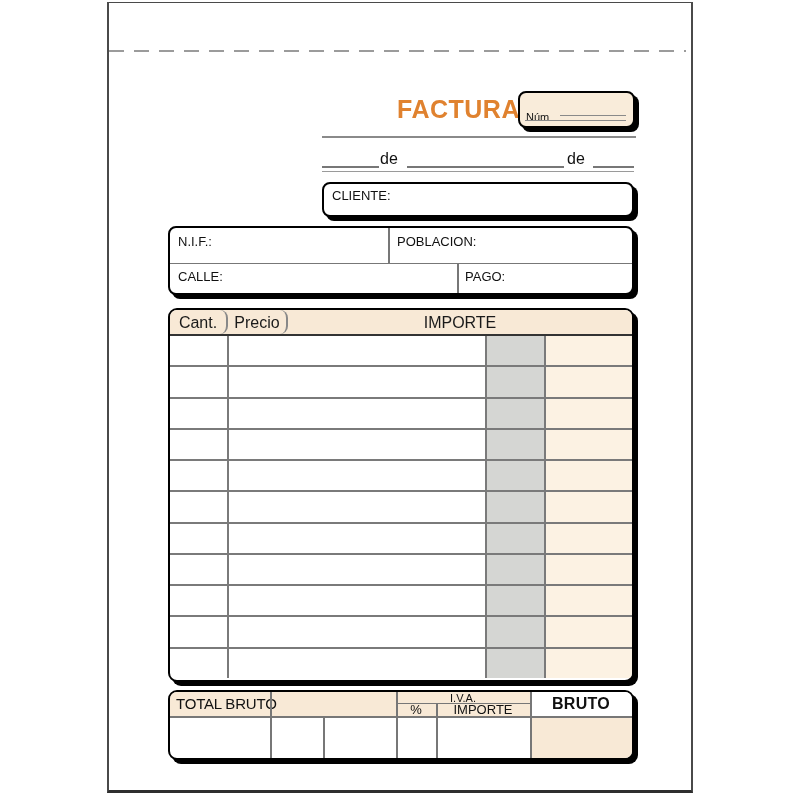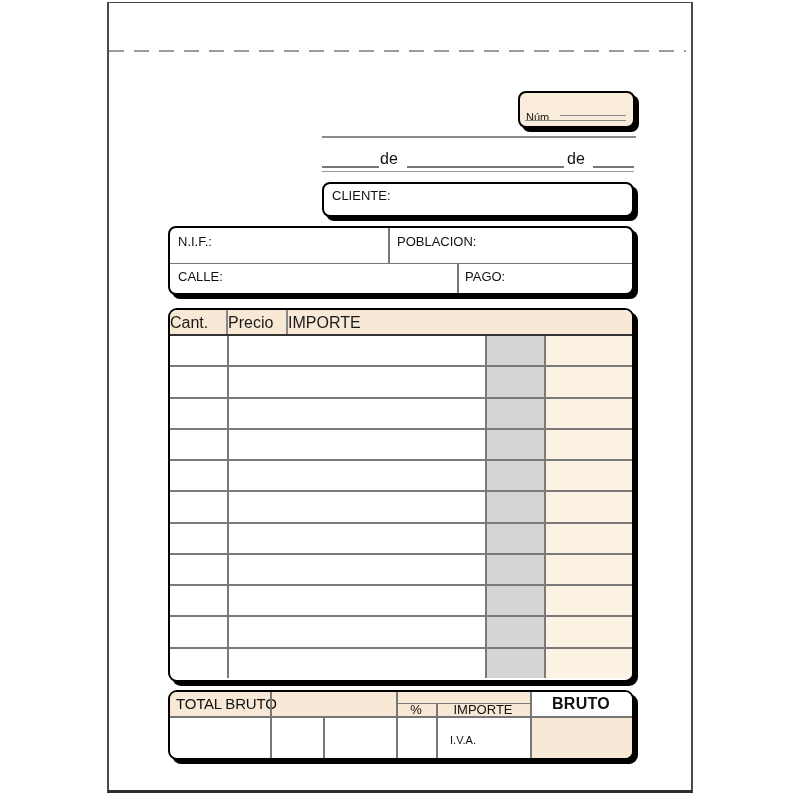--- a/index.html
+++ b/index.html
@@ -38,21 +38,21 @@
 
   .contact-box { left:168px; top:226px; width:466px; height:69px; }
   .hline { position:absolute; background:#777; height:1px; }
   .vline { position:absolute; background:#777; width:2px; }
 
   .cell-hit { position:absolute; }
 
   
   .items-table { left:168px; top:308px; width:466px; height:374px; border-radius:9px; overflow:hidden; }
   .thead { display:flex; height:26px; background:#F8E9D6; border-bottom:2px solid #333; }
-  .th { font-size:16px; text-align:left; line-height:25px; color:#1a1a1a; }
+  .th { font-size:16px; text-align:center; line-height:25px; color:#1a1a1a;border-radius:8px; }
   .th-cant     { width:58px;  border-right:2px solid #888; }
   .th-concepto { width:258px; border-right:2px solid #888; }
   .th-precio   { width:60px;  border-right:2px solid #888; }
   .th-importe  { flex:1; }
   .tbody { position:relative; height:342px; }
   .col-precio-bg  { position:absolute; left:316px; width:59px; top:0; bottom:0; background:#D5D6D3; z-index:1; }
   .col-importe-bg { position:absolute; left:375px; right:0;   top:0; bottom:0; background:#FCF2E3; z-index:1; }
   .rows { position:absolute; inset:0; display:flex; flex-direction:column; z-index:2; }
   .trow { flex:1; border-bottom:2px solid #7a7a7a; }
   .trow:last-child { border-bottom:none; }
@@ -60,35 +60,36 @@
 
   
   .totals-box { left:168px; top:690px; width:466px; height:70px; border-radius:9px; overflow:hidden; }
   .band-cream { position:absolute; left:0; top:0; width:360px; height:24px; background:#F8E9D6; }
   .total-head { position:absolute; left:360px; right:0; top:0; height:24px; background:#fff;
                 font-size:16px; font-weight:bold; text-align:center; line-height:24px; letter-spacing:.3px; }
   .total-body { position:absolute; left:360px; right:0; top:26px; bottom:0; background:#F8E9D6; }
   .tot-bruto { position:absolute; left:6px; top:0; height:24px; line-height:24px;
                font-size:15px; letter-spacing:-.2px; }
   .iva-label { position:absolute; left:226px; top:0; width:134px; height:12px;
-               font-size:11px; text-align:center; line-height:12px;margin-top:42px; }
+               font-size:11px; text-align:center; line-height:12px; }
   .iva-underline { position:absolute; left:226px; top:11px; width:134px; height:1px; background:#777; }
   .pct-label { position:absolute; left:226px; top:11px; width:40px; font-size:13px;
                text-align:center; line-height:14px; }
   .iva-imp-label { position:absolute; left:266px; top:11px; width:94px; font-size:13px;
                    text-align:center; line-height:14px; }
 </style>
 </head>
 <body>
 
 <div id="canvas">
 
   <div class="frame"></div>
   <div class="perforation"></div>
 
+  <div class="title">FACTURA</div>
 
   <div class="num-box">
     <span class="num-label">Núm</span>
     <span class="num-line-a"></span>
     <span class="num-line-b"></span>
   </div>
 
   <div class="rule-under-num"></div>
 
   <div class="date-seg" style="left:322px; width:57px;"></div>

